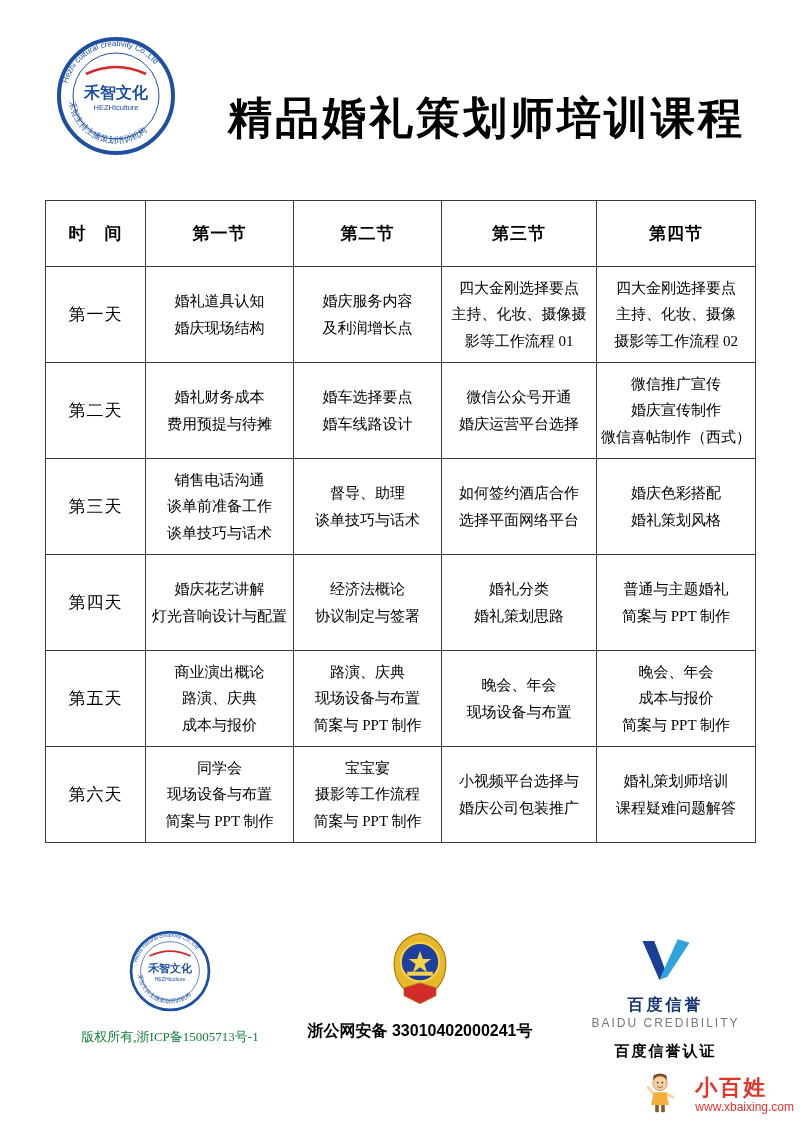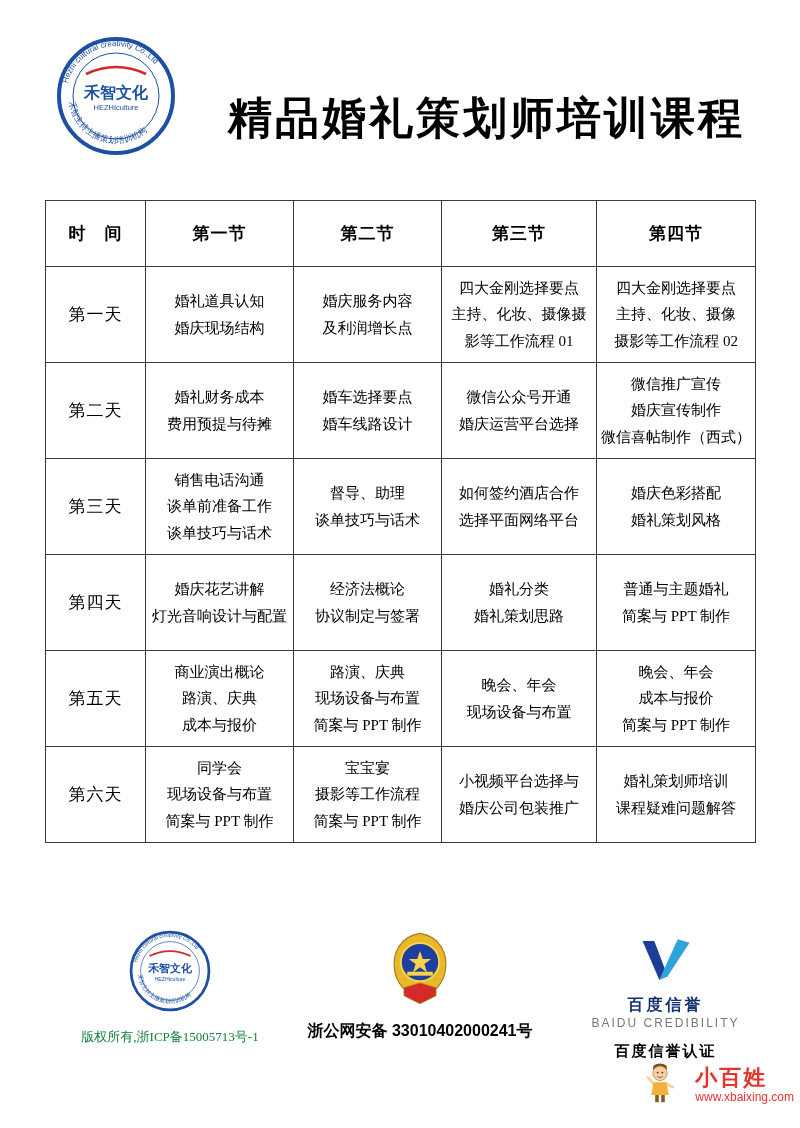--- a/index.html
+++ b/index.html
@@ -31,21 +31,21 @@
   .f-right  { left:578px; top:936px; width:175px; }
   .copyright { margin-top:12px; font-size:13px; color:#15803d; }
   .police-text { margin-top:10px; font-size:16px; font-weight:bold; color:#000;
     font-family:"Liberation Sans","DejaVu Sans",sans-serif; }
   .baidu-name { margin-top:8px; font-size:16px; font-weight:bold; color:#12326e; letter-spacing:3px; }
   .baidu-en   { font-size:12px; color:#777; letter-spacing:2px;
     font-family:"Liberation Sans","DejaVu Sans",sans-serif; }
   .baidu-cert { margin-top:12px; font-size:15px; font-weight:bold; color:#000; letter-spacing:2px; }
 
   
-  .watermark { position:absolute; right:6px; bottom:20px; display:flex; align-items:center; gap:19px; }
+  .watermark { position:absolute; right:6px; bottom:10px; display:flex; align-items:center; gap:19px; }
   .wm-text { text-align:left; line-height:1.1; }
   .wm-name { color:#e5342c; font-size:22px; font-weight:bold;
     font-family:"Liberation Sans","DejaVu Sans",sans-serif; letter-spacing:2px; }
   .wm-url  { color:#e5342c; font-size:12px;
     font-family:"Liberation Sans","DejaVu Sans",sans-serif; }
 </style>
 </head>
 <body>
 
 <div class="page">

